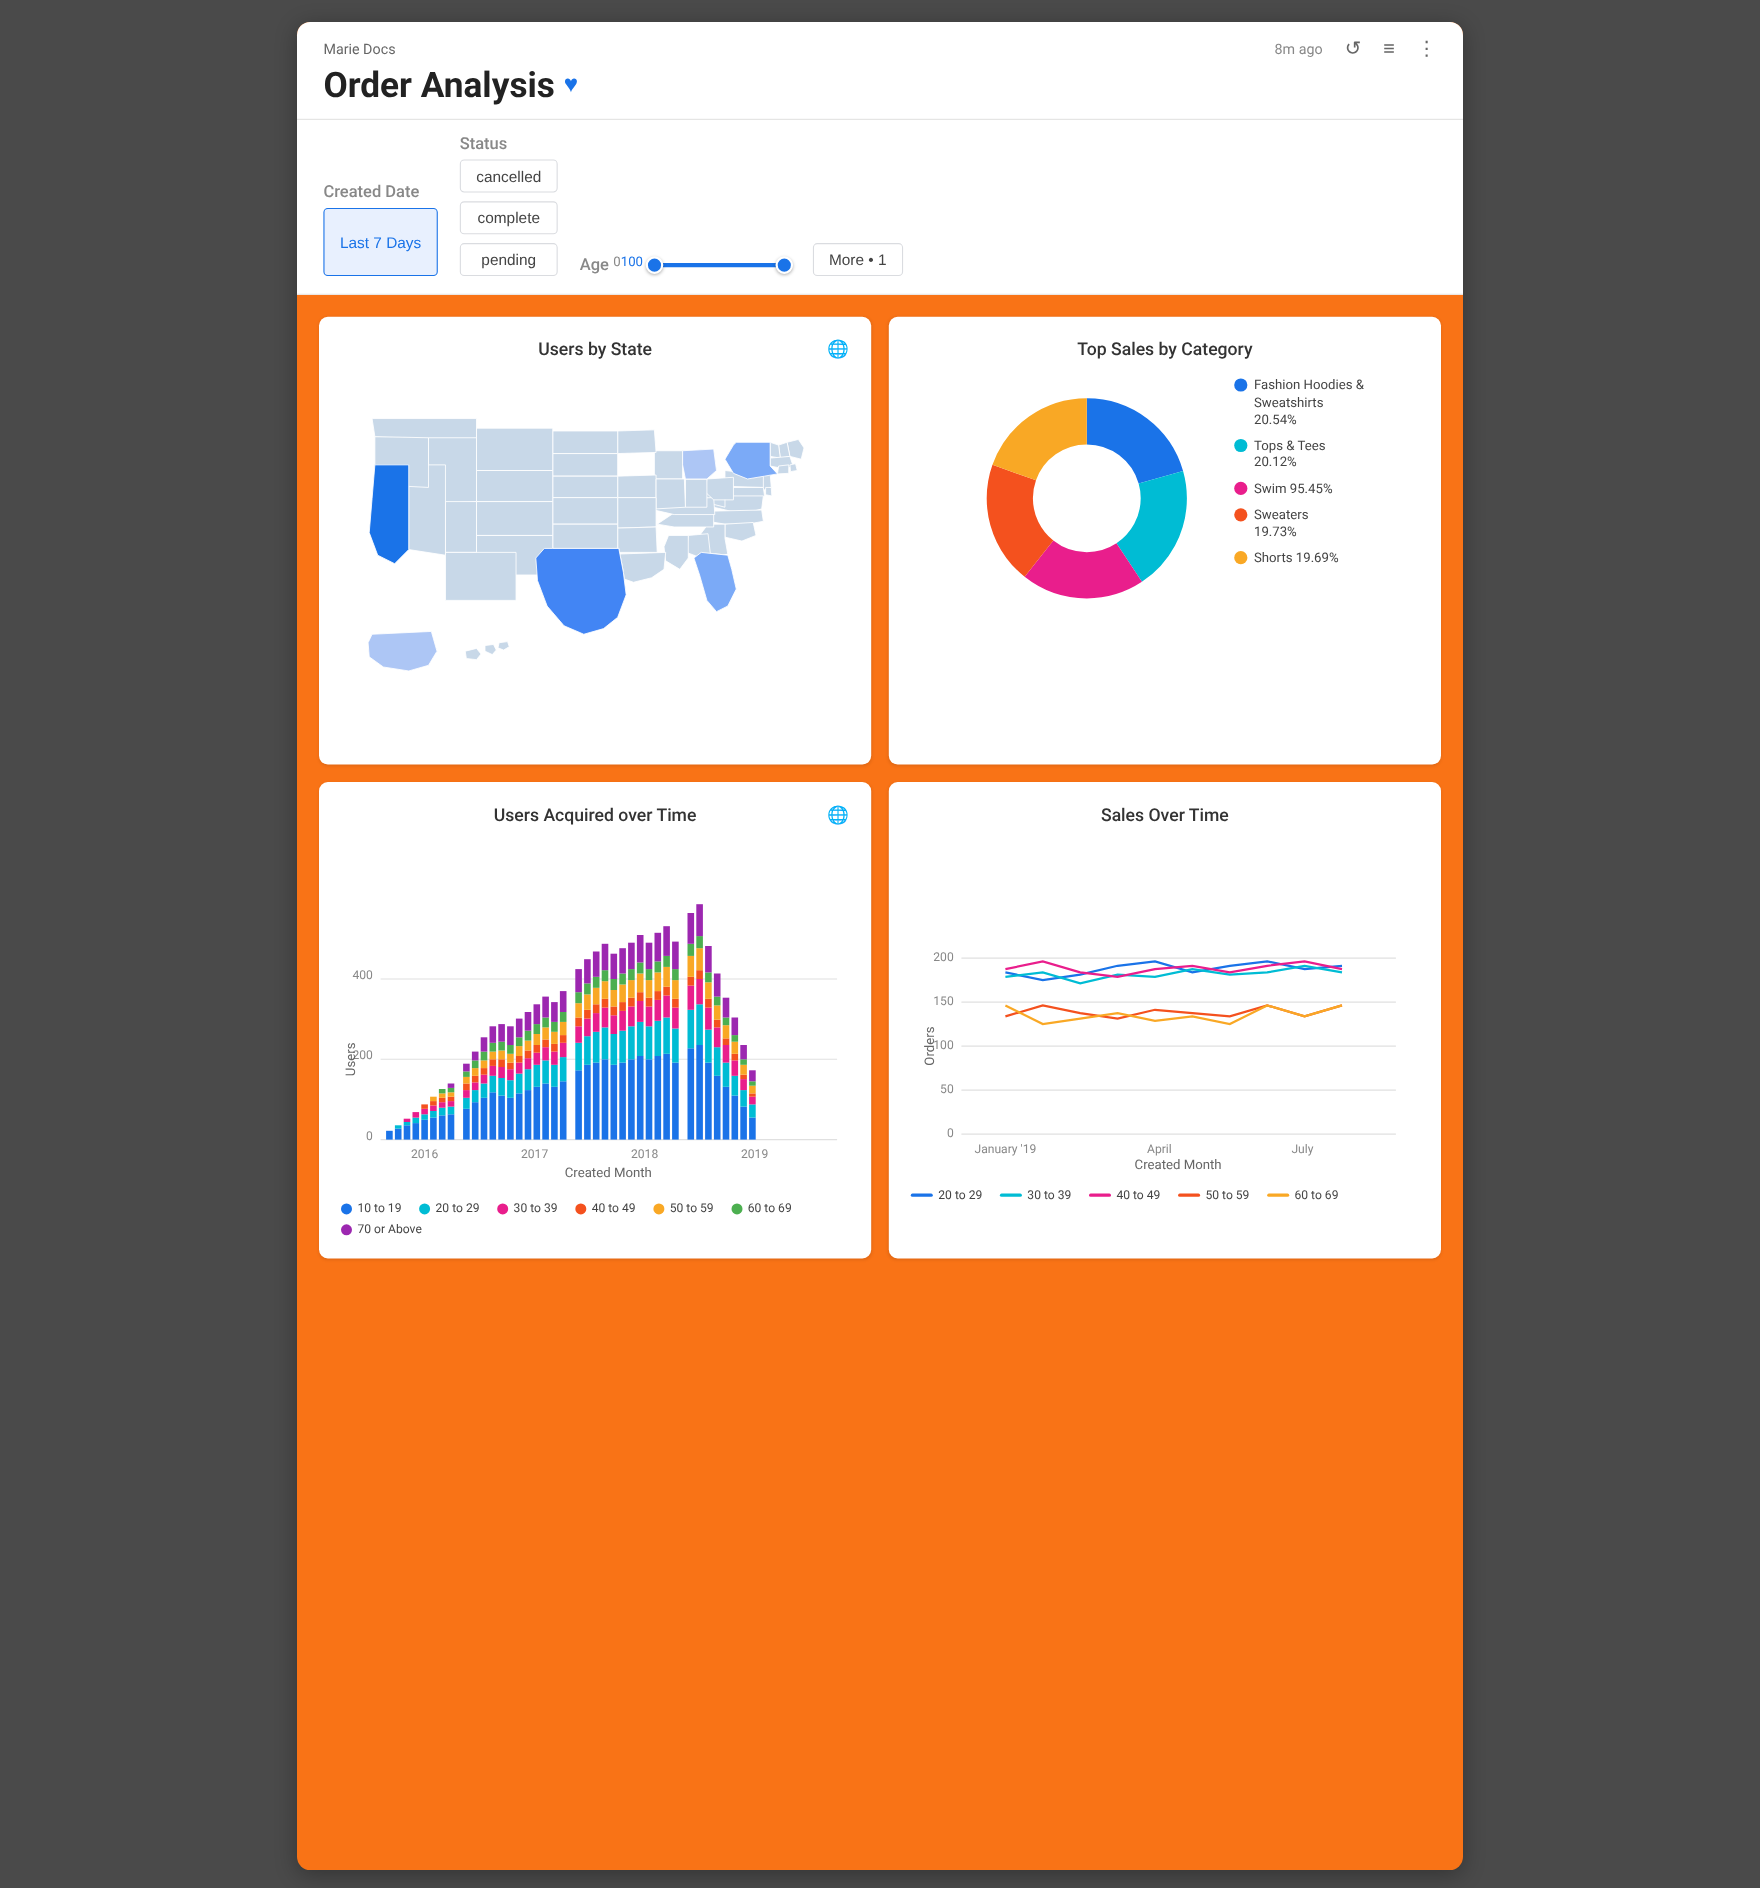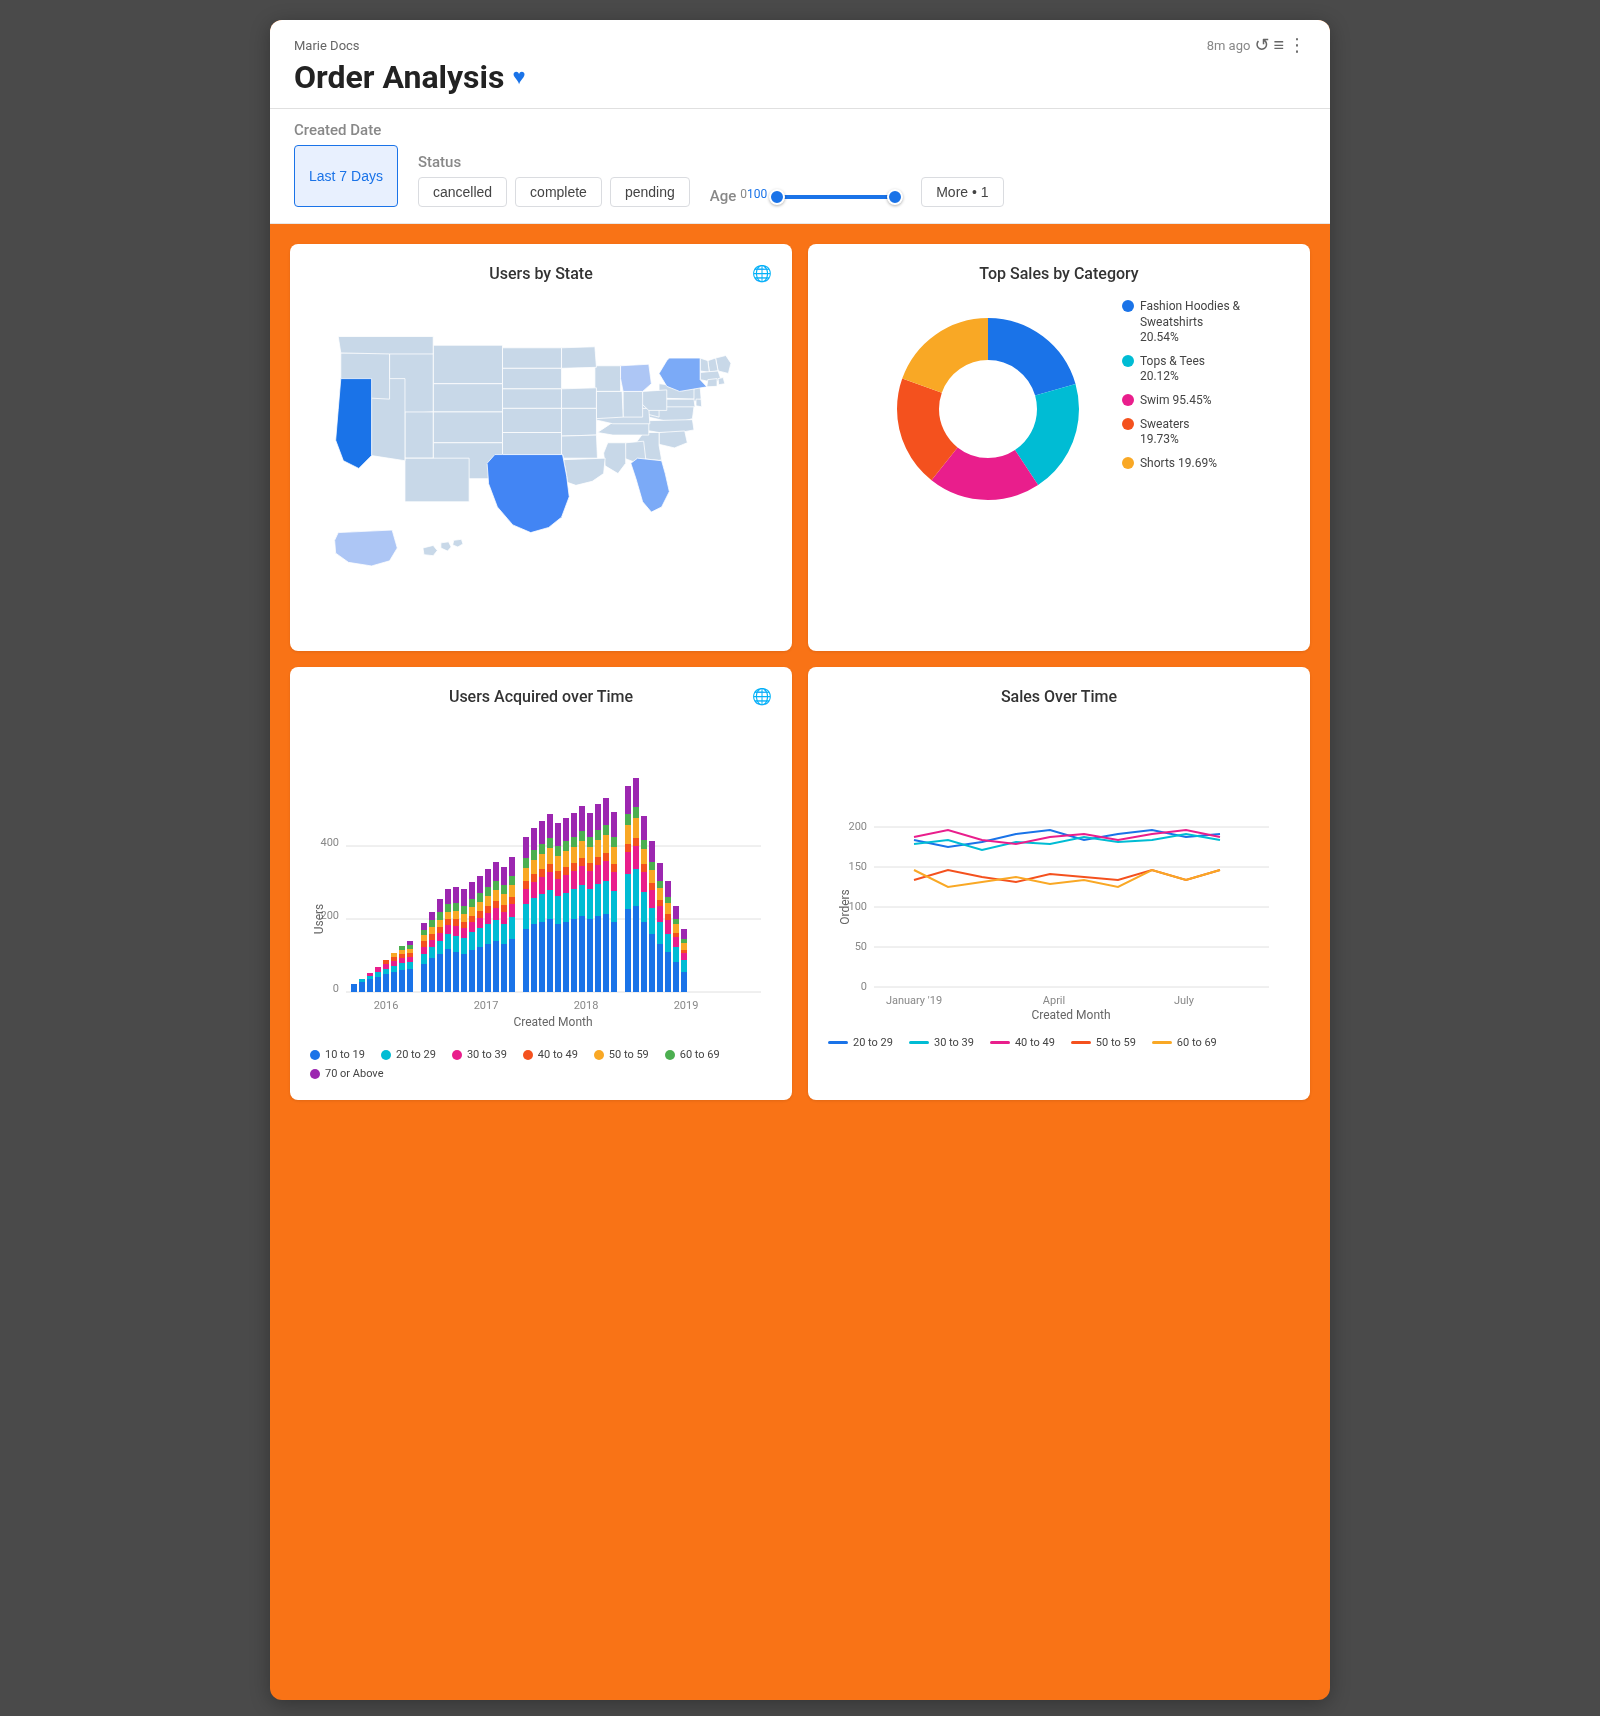--- a/index.html
+++ b/index.html
@@ -32,21 +32,21 @@
       align-items: center;
       margin-bottom: 4px;
     }
     .workspace-label {
       font-size: 13px;
       color: #666;
     }
     .header-actions {
       display: flex;
       align-items: center;
-      gap: 4px;
+      gap: 20px;
       color: #888;
       font-size: 13px;
     }
     .header-icon {
       cursor: pointer;
       color: #666;
       font-size: 18px;
       line-height: 1;
     }
     .title-row {
@@ -82,21 +82,21 @@
     }
     .filter-btn {
       background: #fff;
       border: 1px solid #dadce0;
       border-radius: 4px;
       padding: 6px 14px;
       color: #444;
       font-size: 14px;
       cursor: pointer;
     }
-    .status-filters { display: flex; gap: 8px; }
+    .status-filters { display: flex; gap: 8px; flex-direction: column; }
     .age-filter { display: flex; flex-direction: row; gap: 4px; }
     .age-range-row { display: flex; justify-content: space-between; font-size: 12px; color: #1a73e8; }
     .age-range-row .age-min { color: #888; }
     .slider-container { position: relative; width: 130px; height: 20px; }
     .slider-track {
       position: absolute; top: 8px; left: 0; right: 0; height: 4px;
       background: #1a73e8; border-radius: 2px;
     }
     .slider-thumb {
       position: absolute; top: 2px; width: 16px; height: 16px;

